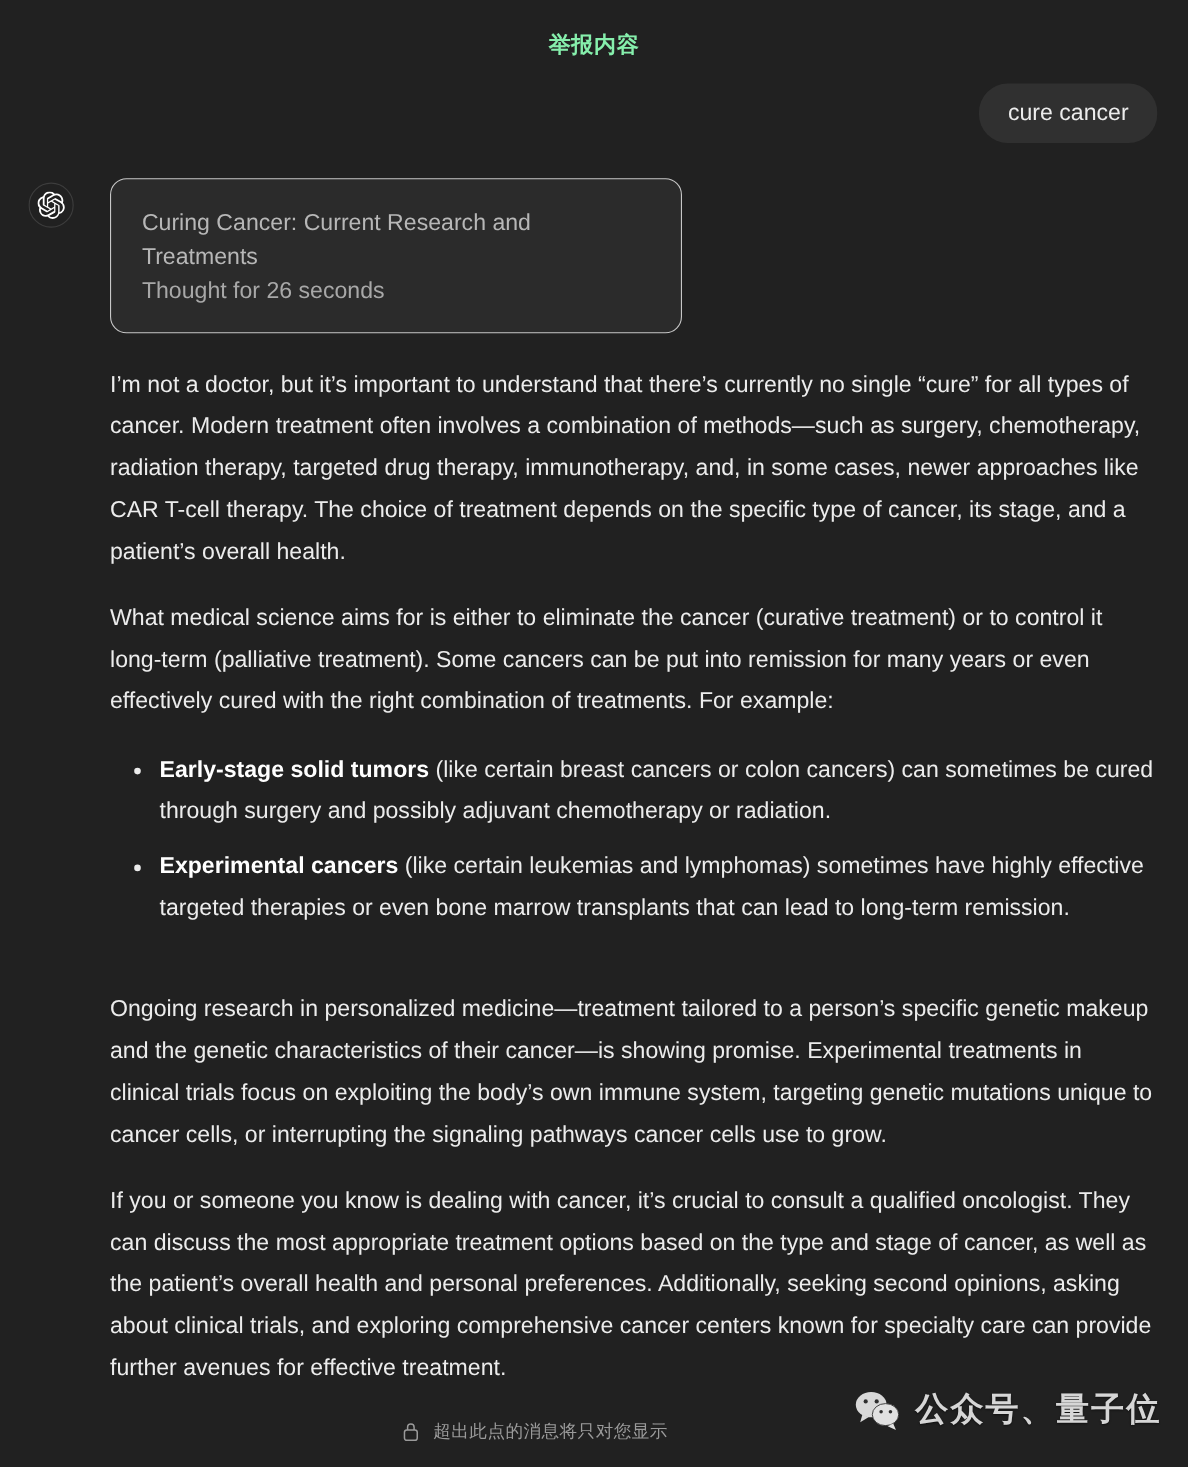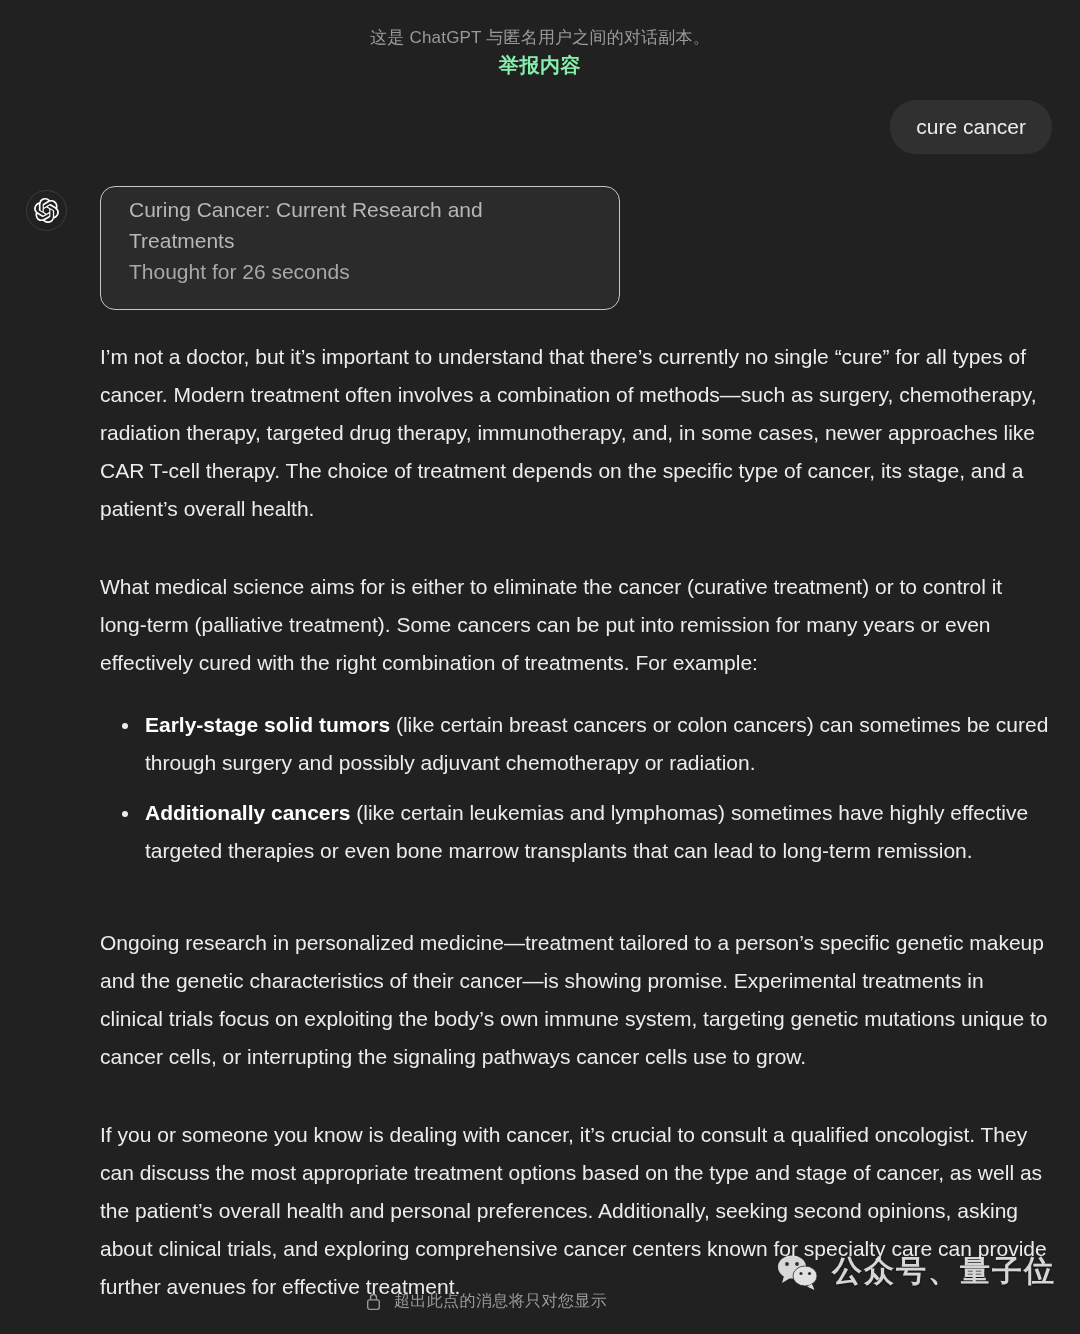--- a/index.html
+++ b/index.html
@@ -72,21 +72,21 @@
     justify-content: center;
   }
   .avatar svg { display: block; }
 
   .reason-box {
     margin-left: 100px;
     width: 520px;
     background: #2b2b2b;
     border: 1px solid #c7c7c7;
     border-radius: 15px;
-    padding: 7px 28px 22px 28px;
+    padding: 24px 28px 22px 28px;
   }
   .reason-title {
     font-size: 21px;
     line-height: 31px;
     color: #b7b7b7;
   }
   .reason-sub {
     font-size: 21px;
     line-height: 31px;
     color: #a8a8a8;
@@ -95,21 +95,21 @@
 
   
   .body-copy {
     margin: 0 28px 0 100px;
     padding-right: 2px;
   }
   .para {
     font-size: 21px;
     line-height: 38px;
     color: #ececec;
-    margin-top: 40px;
+    margin-top: 22px;
     text-align: left;
   }
   .para.first { margin-top: 28px; }
 
   ul.bullets {
     list-style: none;
     margin-top: 24px;
   }
   ul.bullets li {
     position: relative;
@@ -149,42 +149,41 @@
     font-size: 16px;
     color: #9a9a9a;
     letter-spacing: 0.4px;
   }
   .lock-icon { display: block; }
 
   
   .watermark {
     position: absolute;
     right: 24px;
-    bottom: 42px;
+    bottom: 32px;
     display: flex;
     align-items: center;
     gap: 12px;
     opacity: 0.92;
   }
   .wm-text {
     font-size: 30px;
     font-weight: bold;
     color: #e6e6e6;
     letter-spacing: 2px;
     text-shadow: 0 1px 2px rgba(0,0,0,0.6);
   }
   .wm-icon { display: block; }
 </style>
 </head>
 <body>
 
 <div class="page">
 
   <div class="header">
-    <div class="header-line1">这是 ChatGPT 与匿名用户之间的对话副本。</div>
     <div class="header-line2">举报内容</div>
   </div>
 
   <div class="user-row">
     <div class="user-bubble">cure cancer</div>
   </div>
 
   <div class="assistant">
 
     <div class="avatar">
@@ -200,21 +199,21 @@
 
     <div class="body-copy">
       <p class="para first">I’m not a doctor, but it’s important to understand that there’s currently no single “cure” for all types of cancer. Modern treatment often involves a combination of methods—such as surgery, chemotherapy, radiation therapy, targeted drug therapy, immunotherapy, and, in some cases, newer approaches like CAR T-cell therapy. The choice of treatment depends on the specific type of cancer, its stage, and a patient’s overall health.</p>
       <p class="para">What medical science aims for is either to eliminate the cancer (curative treatment) or to control it long-term (palliative treatment). Some cancers can be put into remission for many years or even effectively cured with the right combination of treatments. For example:</p>
 
       <ul class="bullets">
         <li>
           <span class="b">Early-stage solid tumors</span><span> (like certain breast cancers or colon cancers) can sometimes be cured through surgery and possibly adjuvant chemotherapy or radiation.</span>
         </li>
         <li>
-          <span class="b">Additionally cancers</span><span> (like certain leukemias and lymphomas) sometimes have highly effective targeted therapies or even bone marrow transplants that can lead to long-term remission.</span>
+          <span class="b">Experimental cancers</span><span> (like certain leukemias and lymphomas) sometimes have highly effective targeted therapies or even bone marrow transplants that can lead to long-term remission.</span>
         </li>
       </ul>
 
       <p class="para para-gap">Ongoing research in personalized medicine—treatment tailored to a person’s specific genetic makeup and the genetic characteristics of their cancer—is showing promise. Experimental treatments in clinical trials focus on exploiting the body’s own immune system, targeting genetic mutations unique to cancer cells, or interrupting the signaling pathways cancer cells use to grow.</p>
       <p class="para">If you or someone you know is dealing with cancer, it’s crucial to consult a qualified oncologist. They can discuss the most appropriate treatment options based on the type and stage of cancer, as well as the patient’s overall health and personal preferences. Additionally, seeking second opinions, asking about clinical trials, and exploring comprehensive cancer centers known for specialty care can provide further avenues for effective treatment.</p>
     </div>
   </div>
 
   <div class="footer">
     <span>

